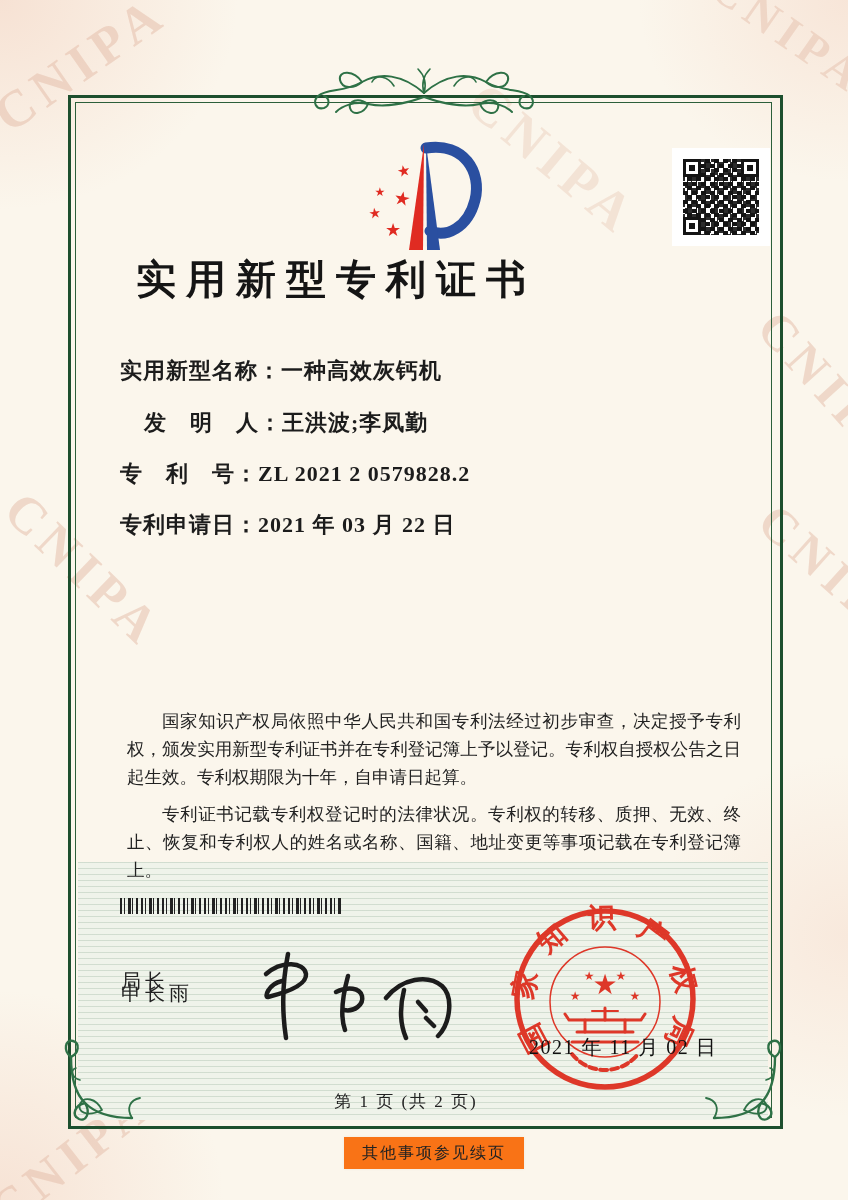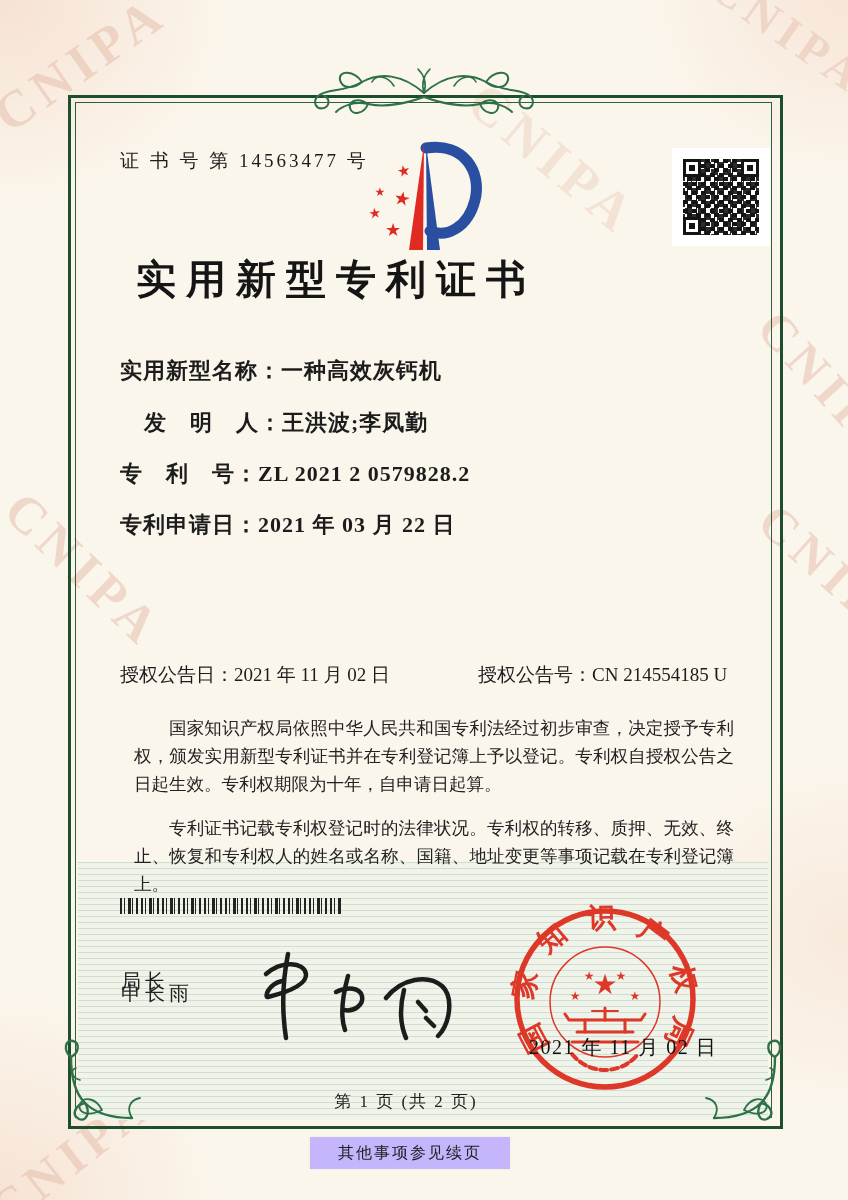--- a/index.html
+++ b/index.html
@@ -48,39 +48,39 @@
   
   .field{position:absolute;left:120px;font-size:22px;white-space:nowrap;font-weight:bold;}
   .field .lab{display:inline-block;letter-spacing:1px;}
   .field .val{letter-spacing:1px;}
   .f1{top:356px;} .f2{top:408px;margin-left:24px;} .f3{top:459px;} .f4{top:510px;} .f5{top:561px;} .f6{top:613px;}
   .grant{position:absolute;left:120px;top:662px;font-size:19px;white-space:nowrap;}
   .grant .gap{display:inline-block;width:88px;}
   
   .body-text{position:absolute;left:118px;top:698px;width:632px;font-size:17.5px;
              line-height:1.6;text-align:justify;color:#222;}
-  .body-text p{margin:16px;text-indent:2em;}
+  .body-text p{margin:9px;text-indent:2em;}
   
   .barcode{position:absolute;left:120px;top:898px;width:222px;height:16px;
     background:repeating-linear-gradient(90deg,
       #222 0 2px,transparent 2px 4px,#222 4px 5px,transparent 5px 8px,
       #222 8px 11px,transparent 11px 12px,#222 12px 13px,transparent 13px 16px,
       #222 16px 18px,transparent 18px 21px);}
   .signer-title{position:absolute;left:121px;top:968px;font-size:20px;letter-spacing:4px;
                 font-family:"Liberation Sans","DejaVu Sans",sans-serif;color:#222;}
   .signer-name{position:absolute;left:121px;top:980px;font-size:20px;letter-spacing:4px;
                font-family:"Liberation Sans","DejaVu Sans",sans-serif;color:#222;}
   .signature{position:absolute;left:252px;top:940px;}
   
   .seal{position:absolute;left:508px;top:900px;opacity:.93;}
   .seal-date{position:absolute;left:529px;top:1034px;font-size:20px;letter-spacing:1.5px;
              color:#101010;white-space:nowrap;z-index:5;}
   .page-info{position:absolute;left:0;top:1090px;width:812px;text-align:center;font-size:17px;
              letter-spacing:2px;color:#222;}
-  .note-box{position:absolute;left:310px;top:1137px;width:200px;height:32px;background:#c4b5fd;
+  .note-box{position:absolute;left:344px;top:1137px;width:180px;height:32px;background:#f97316;
             box-shadow:0 0 3px rgba(0,0,0,.06);text-align:center;line-height:32px;
             font-size:16px;letter-spacing:2px;color:#222;}
 </style>
 </head>
 <body>
 
 <div class="page">
 
   <div class="tint"></div>
 
@@ -125,21 +125,20 @@
     <g transform="translate(92,0) scale(-1,1)" stroke="#2e7146" fill="none" stroke-width="2.4" stroke-linecap="round">
       <path d="M72,86 C52,86 35,81 25,71 C15,61 11,45 11,25"></path>
       <path d="M25,71 c-10,2 -14,12 -6,16 c7,3 12,-6 6,-16"></path>
       <path d="M11,25 c-8,-6 -6,-18 2,-16 c7,2 6,12 -2,16"></path>
       <path d="M42,78 c-6,-12 -18,-14 -22,-6 c-3,7 6,14 22,6" stroke-width="1.8"></path>
       <path d="M72,86 c-6,-10 -2,-18 8,-20" stroke-width="1.8"></path>
       <path d="M20,48 c-8,-2 -10,-10 -4,-12" stroke-width="1.6"></path>
     </g>
   </svg>
 
-  <div class="cert-no">证 书 号 第 14563477 号</div>
 
   <svg class="logo" width="132" height="122" viewBox="0 0 132 122">
     <path d="M64,10 C102,4 120,34 113,62 C106,90 84,100 68,93" fill="none" stroke="#2a4fa0" stroke-width="11" stroke-linecap="round"></path>
     <polygon points="62,6 47,112 61,112" fill="#e02b22"></polygon>
     <polygon points="64,6 65,112 78,112" fill="#2a4fa0"></polygon>
     <g fill="#e02b22" font-family="'DejaVu Sans',sans-serif" text-anchor="middle">
       <text x="42" y="38" font-size="15" transform="rotate(-12 42 34)">★</text>
       <text x="18" y="58" font-size="12">★</text>
       <text x="40" y="67" font-size="19" transform="rotate(10 40 62)">★</text>
       <text x="13" y="80" font-size="14" transform="rotate(-8 13 76)">★</text>
@@ -155,23 +154,20 @@
     </div>
   </div>
 
   <div class="title">实用新型专利证书</div>
 
   <div class="field f1"><span class="lab">实用新型名称：</span><span class="val">一种高效灰钙机</span></div>
   <div class="field f2"><span class="lab">发　明　人：</span><span class="val">王洪波;李凤勤</span></div>
   <div class="field f3"><span class="lab">专　利　号：</span><span class="val">ZL 2021 2 0579828.2</span></div>
   <div class="field f4"><span class="lab">专利申请日：</span><span class="val">2021 年 03 月 22 日</span></div>
 
-  <div class="grant">
-    <span class="lab">授权公告日：</span><span class="val">2021 年 11 月 02 日</span><span class="gap"></span><span class="lab">授权公告号：</span><span class="val">CN 214554185 U</span>
-  </div>
 
   <div class="body-text">
     <p>国家知识产权局依照中华人民共和国专利法经过初步审查，决定授予专利权，颁发实用新型专利证书并在专利登记簿上予以登记。专利权自授权公告之日起生效。专利权期限为十年，自申请日起算。</p>
     <p>专利证书记载专利权登记时的法律状况。专利权的转移、质押、无效、终止、恢复和专利权人的姓名或名称、国籍、地址变更等事项记载在专利登记簿上。</p>
   </div>
 
   <div class="barcode"></div>
 
   <div class="signer-title">局长</div>
   <div class="signer-name">申长雨</div>

